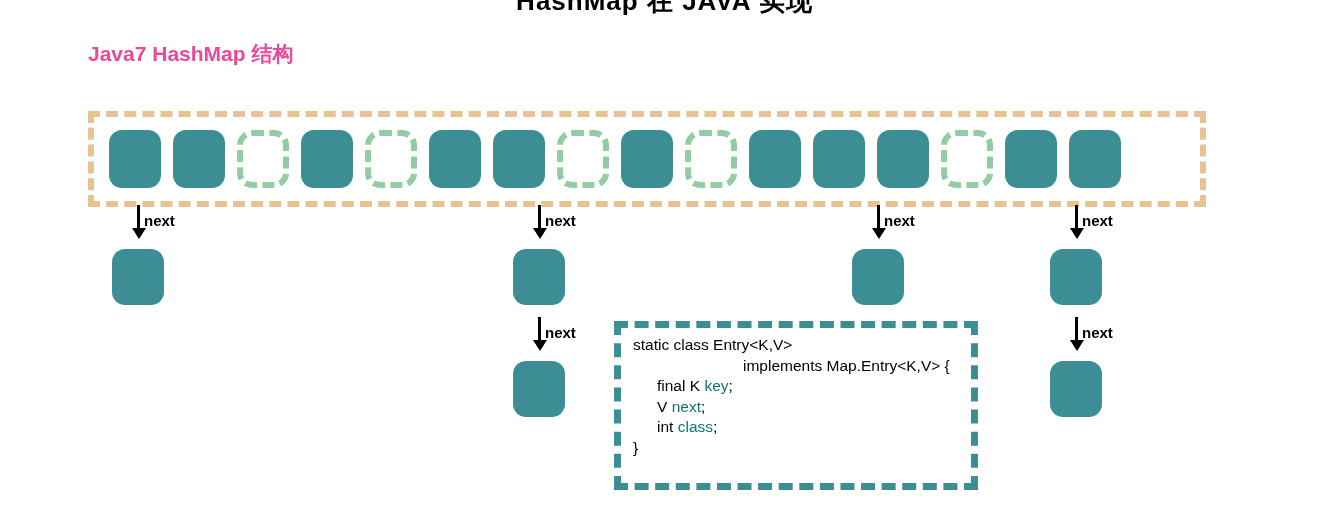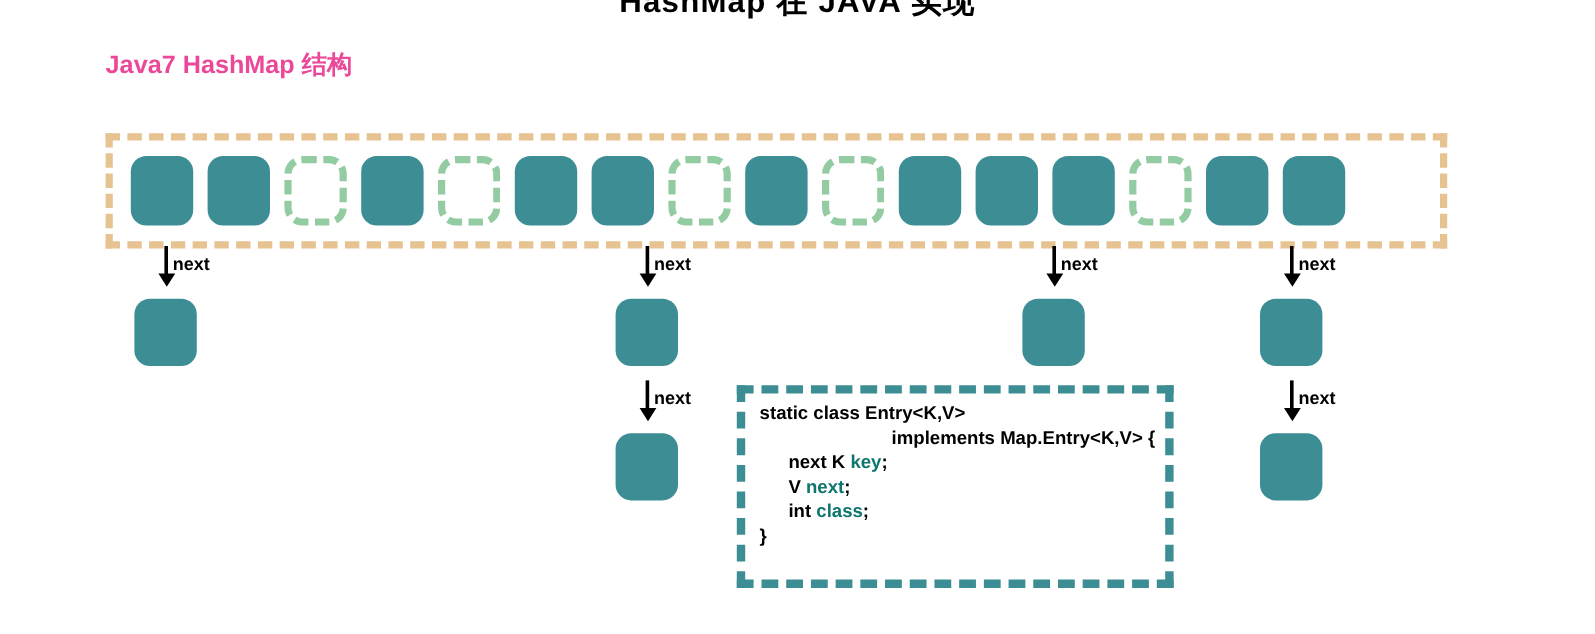--- a/index.html
+++ b/index.html
@@ -115,21 +115,21 @@
     top: 321px;
     width: 364px;
     height: 169px;
     box-sizing: border-box;
     border: 7px dashed #3d8e94;
     background: #ffffff;
     padding: 7px 10px 0 12px;
   }
   .code-line {
     font-size: 15.5px;
-    font-weight: bold;
+    font-weight: normal;
     line-height: 20.5px;
     white-space: pre;
     color: #000;
   }
   .kw { color: #0f766e; }
   .indent1 { padding-left: 24px; }
   .indent2 { padding-left: 110px; }
 </style>
 </head>
 <body>
@@ -192,17 +192,17 @@
       <div class="shaft" style="height: 25px;"></div>
       <div class="head" style="top: 23px;"></div>
     </div>
     <div class="arrow-label" style="left: 1082px; top: 324px;">next</div>
     <div class="node" style="left: 1050px; top: 361px;"></div>
   </div>
 
 <div id="code-box">
     <div class="code-line"><span>static class Entry&lt;K,V&gt;</span></div>
     <div class="code-line indent2"><span>implements Map.Entry&lt;K,V&gt; {</span></div>
-    <div class="code-line indent1"><span>next K </span><span class="kw">key</span><span>;</span></div>
+    <div class="code-line indent1"><span>final K </span><span class="kw">key</span><span>;</span></div>
     <div class="code-line indent1"><span>V </span><span class="kw">next</span><span>;</span></div>
     <div class="code-line indent1"><span>int </span><span class="kw">class</span><span>;</span></div>
     <div class="code-line"><span>}</span></div>
   </div>
 
 </body></html>

